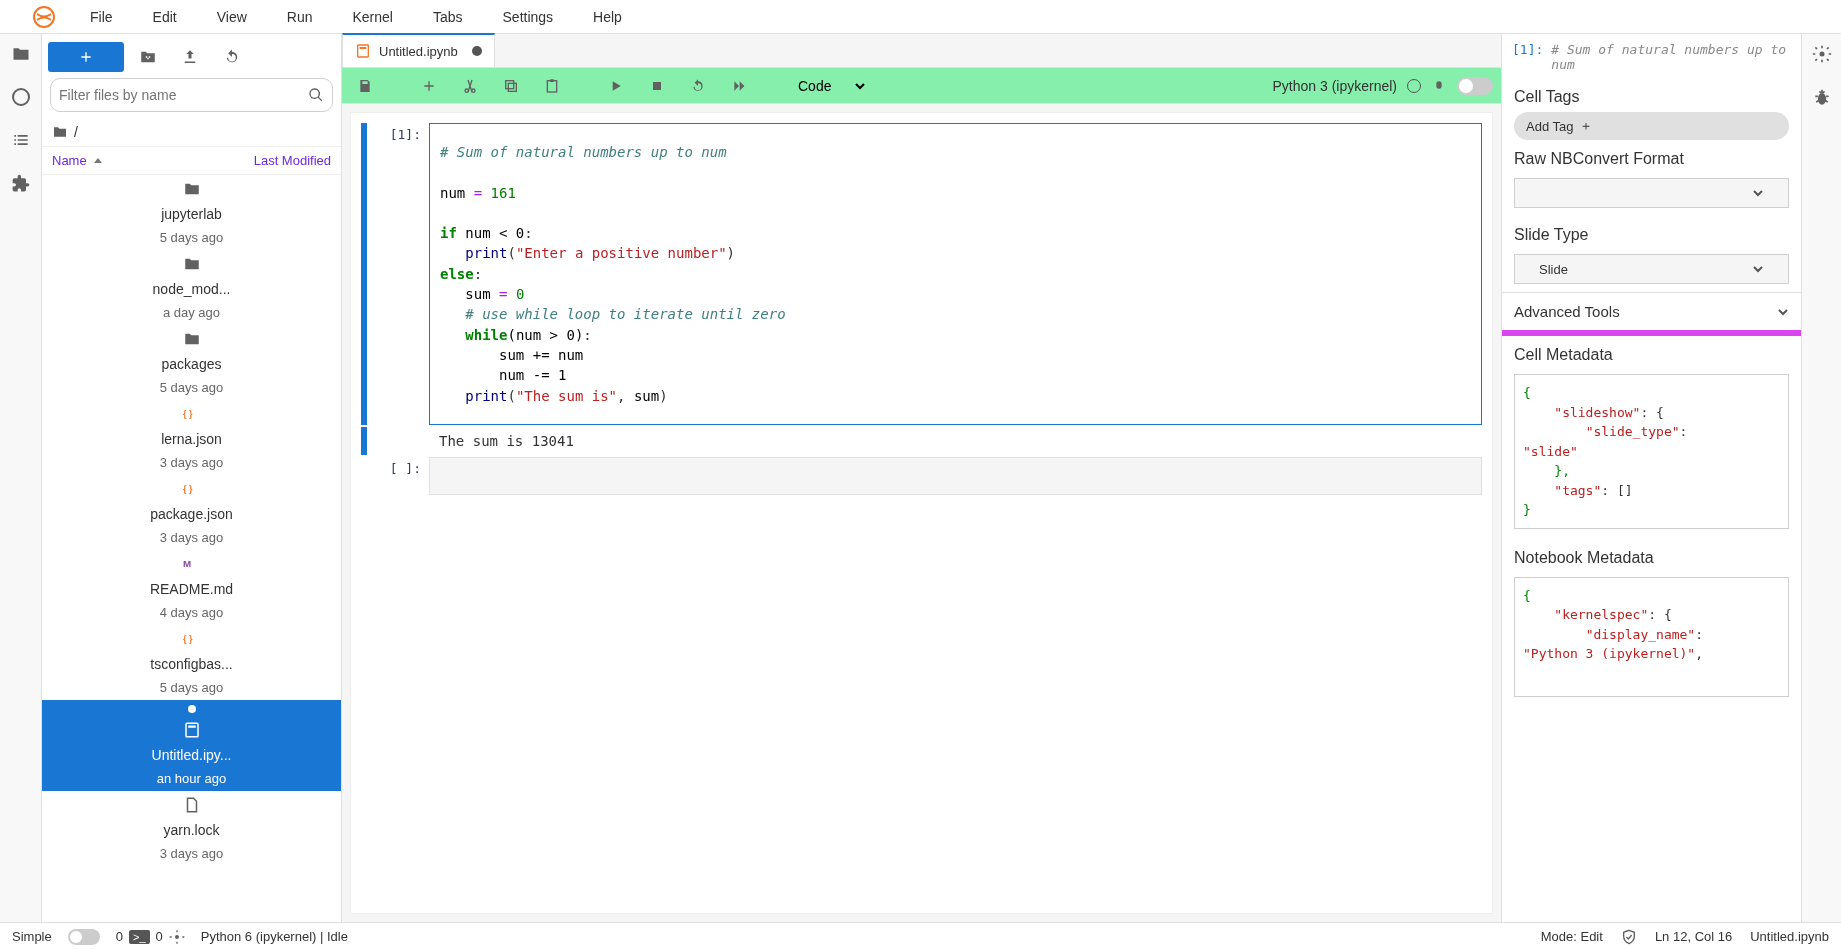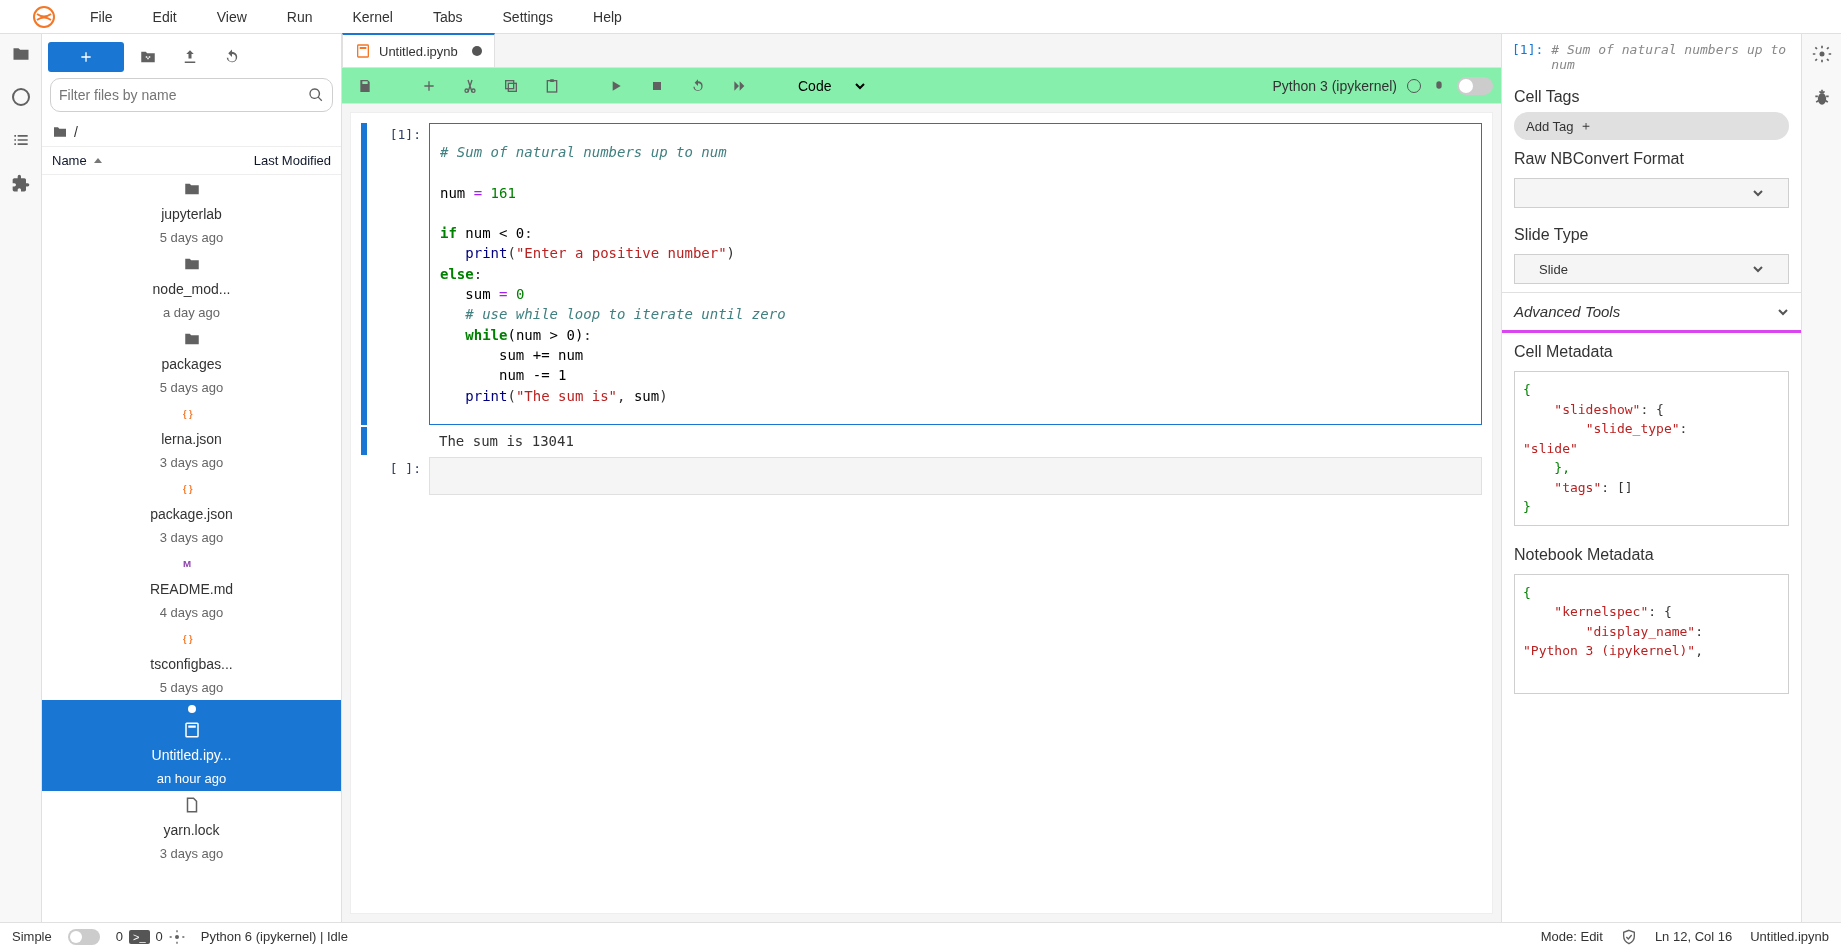--- a/index.html
+++ b/index.html
@@ -18,21 +18,21 @@
 .rail-icon.circle { border: 2.5px solid #616161; border-radius: 50%; width: 18px; height: 18px; fill: none; }
 
 .file-panel { width: 300px; border-right: 1px solid #e0e0e0; display: flex; flex-direction: column; background: #fff; }
 .file-toolbar { display: flex; align-items: center; padding: 8px 6px 6px 6px; gap: 6px; }
 .btn-new { background: #1976d2; color: #fff; border: none; border-radius: 3px; width: 76px; height: 30px; display: flex; align-items: center; justify-content: center; cursor: pointer; }
 .tb-icon { width: 18px; height: 18px; fill: #616161; cursor: pointer; margin: 0 9px; }
 .filter-wrap { padding: 0 8px 6px 8px; }
 .filter { display: flex; align-items: center; border: 1px solid #cfcfcf; border-radius: 10px; height: 34px; padding: 8px 8px; }
 .filter input { border: none; outline: none; flex: 1; font-size: 14px; }
 .crumb { padding: 6px 10px; display: flex; align-items: center; gap: 6px; font-size: 14px; }
-.list-head { display: flex; justify-content: space-between; padding: 6px 10px; border-top: 1px solid #eee; border-bottom: 1px solid #eee; font-size: 13px; color: #0f172a; }
+.list-head { display: flex; justify-content: space-between; padding: 6px 10px; border-top: 1px solid #eee; border-bottom: 1px solid #eee; font-size: 13px; color: #6d28d9; }
 .list-head .name { display: flex; align-items: center; gap: 6px; }
 .file-list { flex: 1; overflow: auto; }
 .file-row { display: flex; align-items: center; padding: 5px 10px; gap: 8px; cursor: pointer; flex-direction: column; }
 .file-row.selected { background: #1976d2; color: #fff; }
 .file-row .name { flex: 1; overflow: hidden; text-overflow: ellipsis; white-space: nowrap; font-size: 14px; }
 .file-row .mod { font-size: 13px; color: #666; }
 .file-row.selected .mod { color: #fff; }
 .file-row .dot { width: 8px; height: 8px; border-radius: 50%; background: #fff; }
 .fi { width: 18px; height: 18px; flex-shrink: 0; }
 
@@ -70,21 +70,21 @@
 .c-bi { color: #000080; }
 
 
 .inspector { width: 300px; border-left: 1px solid #e0e0e0; background: #fff; display: flex; flex-direction: column; padding: 0; overflow: auto; }
 .insp-top { padding: 8px 10px 6px 10px; display: flex; gap: 8px; font-family: "Menlo","Consolas",monospace; font-size: 13px; align-items: flex-start; }
 .insp-top .prompt { color: #1976d2; }
 .insp-top .snip { color: #888; font-style: italic; flex: 1; }
 .sec-title { padding: 10px 12px 6px 12px; font-size: 16px; font-weight: 500; }
 .tag-btn { margin: 0 12px; background: #e0e0e0; border-radius: 14px; padding: 5px 12px; display: inline-flex; align-items: center; gap: 6px; cursor: pointer; font-size: 13px; }
 .sel { margin: 4px 12px 8px 12px; border: 1px solid #cfcfcf; background: #f5f5f5; height: 30px; display: flex; align-items: center; padding: 0 24px; justify-content: space-between; cursor: pointer; }
-.adv-head { display: flex; justify-content: space-between; align-items: center; padding: 10px 12px; border-top: 1px solid #e0e0e0; border-bottom: 3px solid #d946ef; font-size: 15px; font-weight: 500; cursor: pointer; font-style: italic; }
+.adv-head { display: flex; justify-content: space-between; align-items: center; padding: 10px 12px; border-top: 1px solid #e0e0e0; border-bottom: 6px solid #d946ef; font-size: 15px; font-weight: 500; cursor: pointer; }
 .meta-box { margin: 4px 12px 10px 12px; border: 1px solid #cfcfcf; padding: 8px; font-family: "Menlo","Consolas",monospace; font-size: 13px; line-height: 1.5; min-height: 120px; white-space: pre-wrap; word-break: break-all; }
 .j-br { color: #008000; }
 .j-key { color: #ba2121; }
 .j-punct { color: #333; }
 
 .right-rail { width: 40px; background: #f8f8f8; border-left: 1px solid #e0e0e0; display: flex; flex-direction: column; align-items: center; padding-top: 10px; gap: 24px; }
 
 
 .statusbar { height: 28px; border-top: 1px solid #e0e0e0; display: flex; align-items: center; padding: 0 12px; font-size: 13px; gap: 16px; background: #fff; }
 .statusbar .right { margin-left: auto; display: flex; align-items: center; gap: 18px; }

